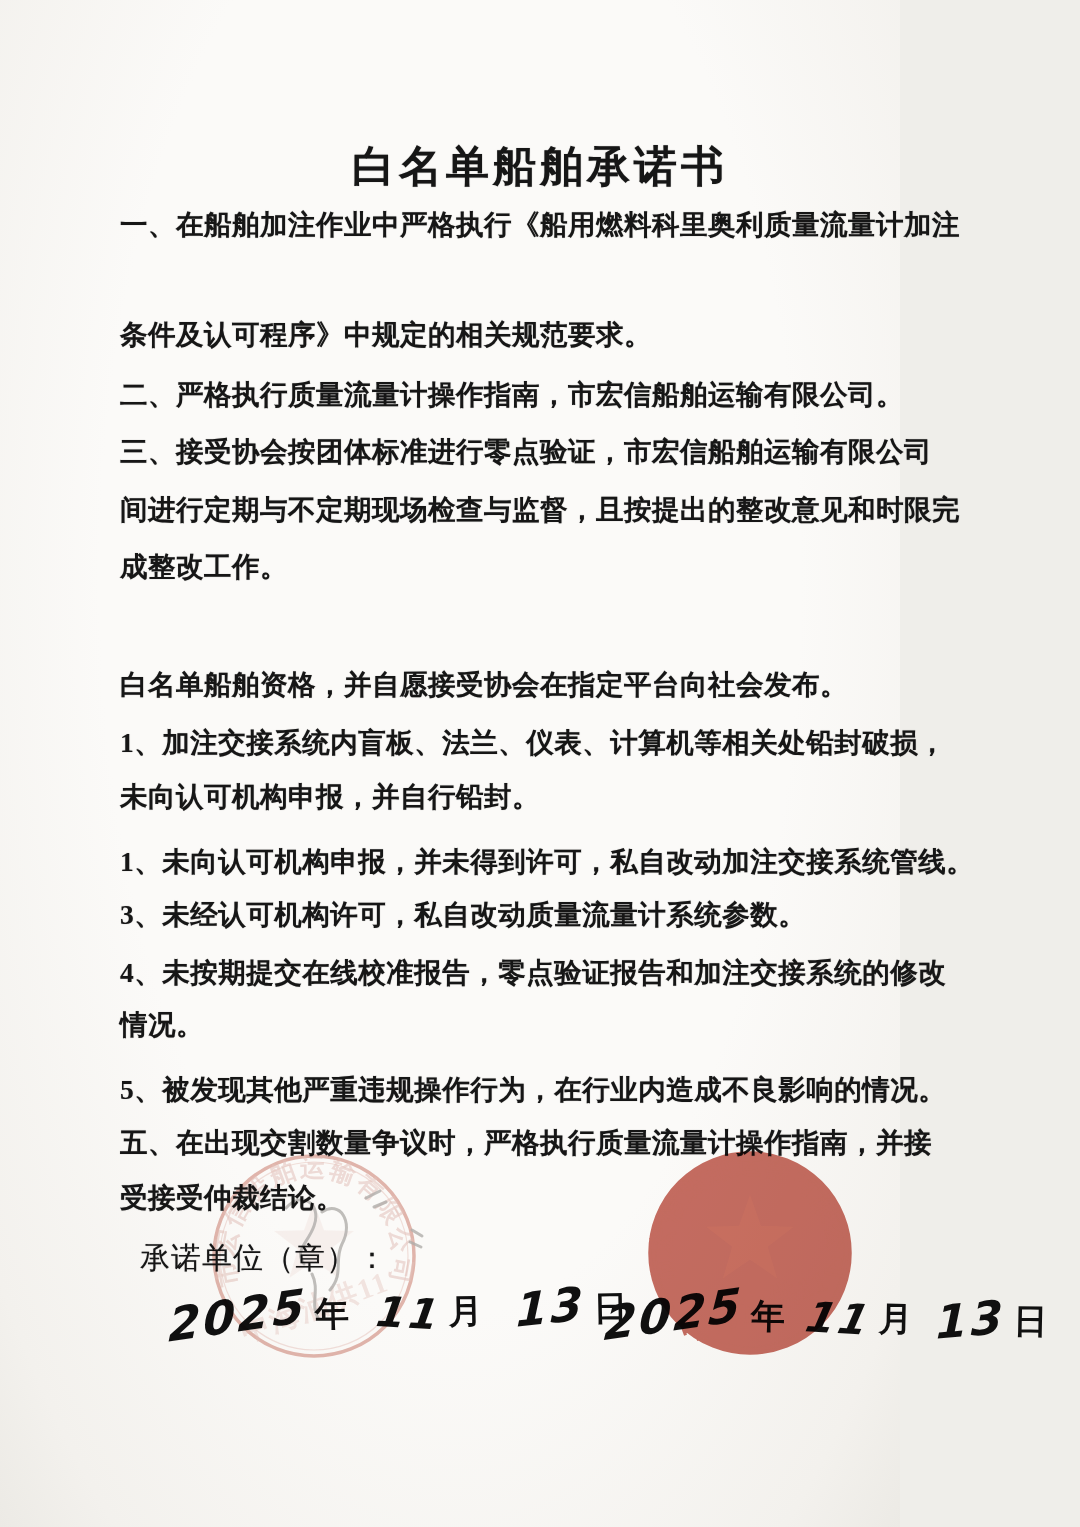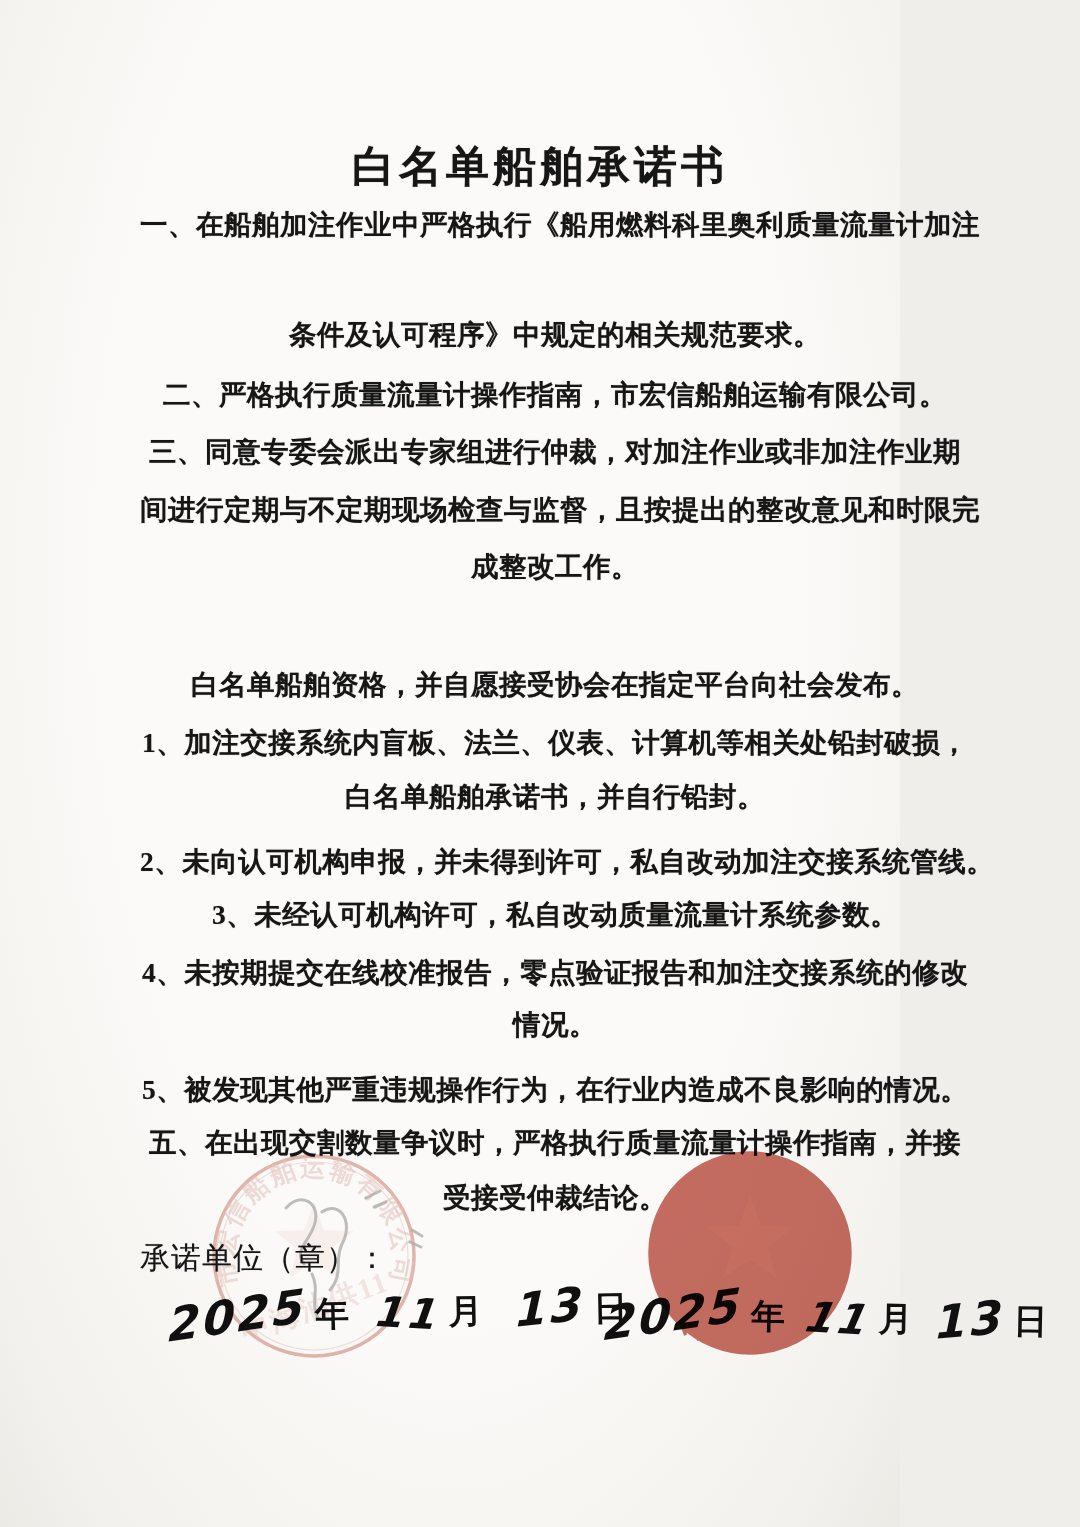--- a/index.html
+++ b/index.html
@@ -14,25 +14,24 @@
     background:radial-gradient(ellipse at 50% 38%, #fbfaf8 55%, #f3f1ed 88%, #eceae5 100%);
     color:#161616;
   }
   .title{
     position:absolute;top:138px;left:0;width:1080px;
     text-align:center;font-size:43px;font-weight:bold;
     letter-spacing:4px;
     text-shadow:0 0 1px rgba(0,0,0,.45);
   }
   .bodyline{
-    position:absolute;left:140px;width:830px;height:36px;
+    position:absolute;left:120px;width:830px;height:36px;
     font-size:27.5px;font-weight:bold;line-height:36px;
     letter-spacing:0.5px;white-space:nowrap;
     text-shadow:0 0 1px rgba(0,0,0,.4);
-    text-align:center;
   }
   .sig-label{
     position:absolute;font-size:30px;font-weight:normal;
     letter-spacing:1px;text-shadow:0 0 1px rgba(0,0,0,.4);
     z-index:1;
   }
   .hw{
     position:absolute;z-index:1;color:#101010;
     font-family:"DejaVu Sans",sans-serif;font-weight:bold;font-style:italic;
     white-space:nowrap;transform:rotate(-1.2deg);
@@ -74,27 +73,27 @@
 </head>
 <body>
 
 <div class="page">
 
   <div class="title">白名单船舶承诺书</div>
 
   <div class="bodyline" style="top:207px">一、在船舶加注作业中严格执行《船用燃料科里奥利质量流量计加注</div>
   <div class="bodyline" style="top:317px">条件及认可程序》中规定的相关规范要求。</div>
   <div class="bodyline" style="top:377px">二、严格执行质量流量计操作指南，市宏信船舶运输有限公司。</div>
-  <div class="bodyline" style="top:434px">三、同意专委会派出专家组进行仲裁，对加注作业或非加注作业期</div>
+  <div class="bodyline" style="top:434px">三、接受协会按团体标准进行零点验证，市宏信船舶运输有限公司</div>
   <div class="bodyline" style="top:492px">间进行定期与不定期现场检查与监督，且按提出的整改意见和时限完</div>
   <div class="bodyline" style="top:549px">成整改工作。</div>
   <div class="bodyline" style="top:667px">白名单船舶资格，并自愿接受协会在指定平台向社会发布。</div>
   <div class="bodyline" style="top:725px">1、加注交接系统内盲板、法兰、仪表、计算机等相关处铅封破损，</div>
-  <div class="bodyline" style="top:779px">白名单船舶承诺书，并自行铅封。</div>
-  <div class="bodyline" style="top:844px">2、未向认可机构申报，并未得到许可，私自改动加注交接系统管线。</div>
+  <div class="bodyline" style="top:779px">未向认可机构申报，并自行铅封。</div>
+  <div class="bodyline" style="top:844px">1、未向认可机构申报，并未得到许可，私自改动加注交接系统管线。</div>
   <div class="bodyline" style="top:897px">3、未经认可机构许可，私自改动质量流量计系统参数。</div>
   <div class="bodyline" style="top:955px">4、未按期提交在线校准报告，零点验证报告和加注交接系统的修改</div>
   <div class="bodyline" style="top:1007px">情况。</div>
   <div class="bodyline" style="top:1072px">5、被发现其他严重违规操作行为，在行业内造成不良影响的情况。</div>
   <div class="bodyline" style="top:1125px">五、在出现交割数量争议时，严格执行质量流量计操作指南，并接</div>
   <div class="bodyline" style="top:1180px">受接受仲裁结论。</div>
 
   <div class="sig-label" style="top:1238px;left:140px">承诺单位（章）：</div>
 
   <div class="hw" style="top:1285px;left:168px">

